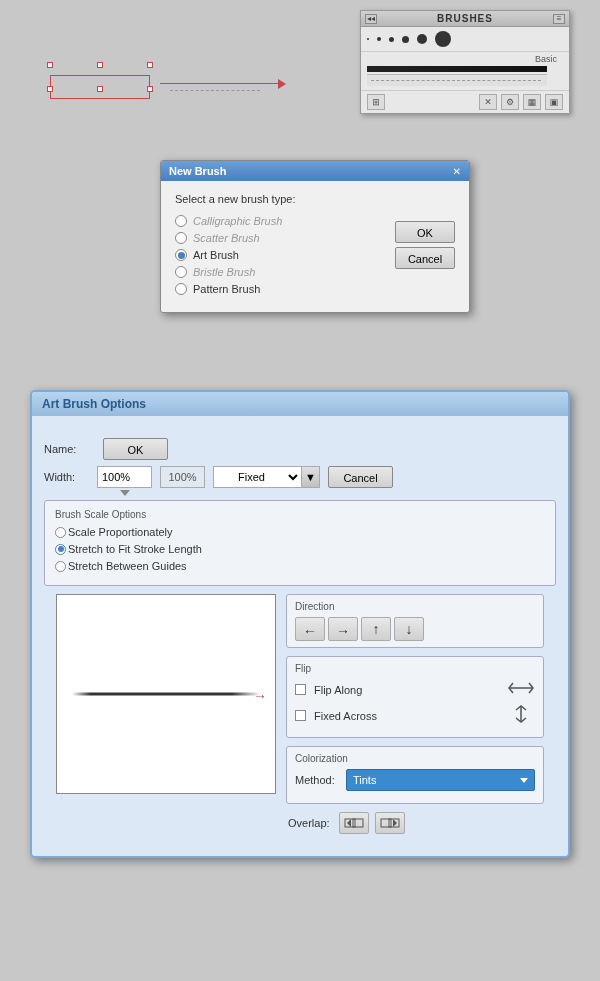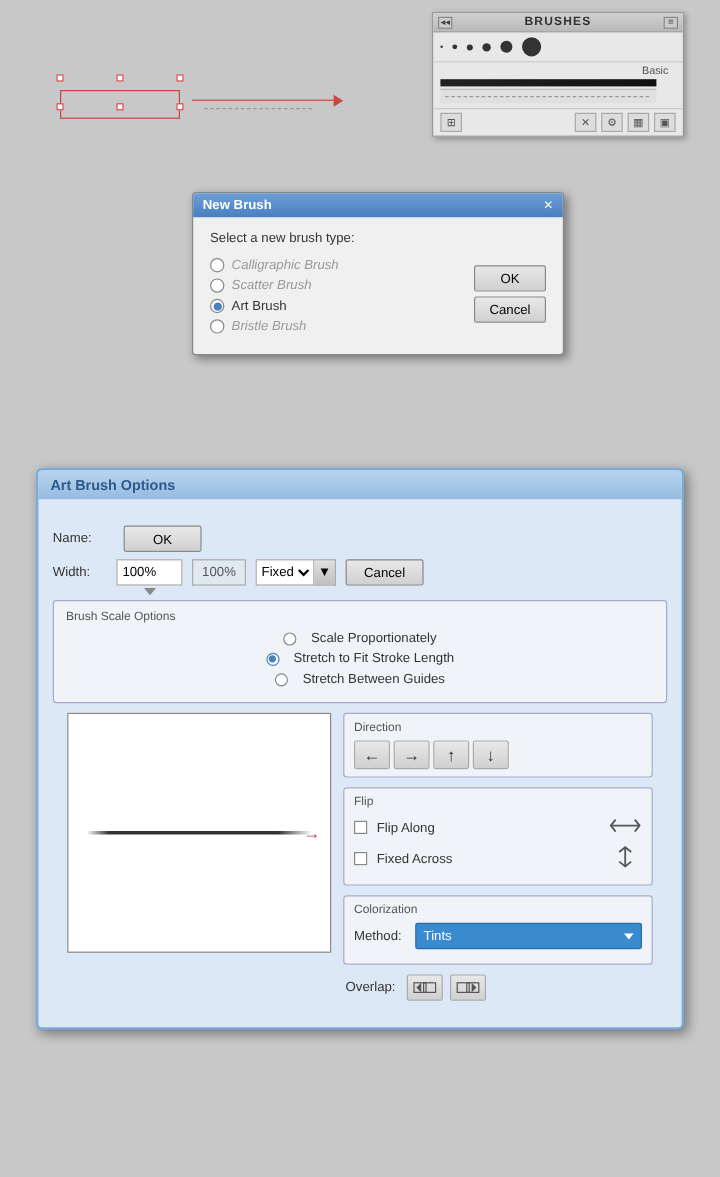--- a/index.html
+++ b/index.html
@@ -379,25 +379,24 @@
       background: #f0f4f8;
     }
     .group-title {
       font-size: 10px;
       color: #555;
       margin-bottom: 6px;
     }
     .radio-row {
       display: flex;
       align-items: center;
-      gap: 12px;
+      gap: 2px;
       margin-bottom: 5px;
       font-size: 11px;
       color: #333;
-      justify-content: center;
     }
     .radio-sm {
       width: 11px;
       height: 11px;
       border-radius: 50%;
       border: 1px solid #888;
       background: white;
       flex-shrink: 0;
     }
     .radio-sm.selected {
@@ -570,21 +569,21 @@
     .fixed-dropdown-wrapper {
       display: flex;
       align-items: center;
       height: 22px;
     }
     .fixed-select {
       height: 22px;
       border: 1px solid #aaa;
       background: white;
       font-size: 11px;
-      padding: 0 0;
+      padding: 0 20px;
     }
     .fixed-arrow-btn {
       height: 22px;
       width: 18px;
       background: linear-gradient(to bottom, #e0e0e0, #c0c0c0);
       border: 1px solid #aaa;
       border-left: none;
       display: flex;
       align-items: center;
       justify-content: center;
@@ -661,20 +660,24 @@
       <div class="radio-circle"></div>
       <span>Scatter Brush</span>
     </div>
     <div class="radio-option">
       <div class="radio-circle selected"></div>
       <span>Art Brush</span>
     </div>
     <div class="radio-option disabled">
       <div class="radio-circle"></div>
       <span>Bristle Brush</span>
+    </div>
+    <div class="radio-option">
+      <div class="radio-circle"></div>
+      <span>Pattern Brush</span>
     </div>
 
     <div class="dialog-buttons">
       <div class="dialog-ok-btn">OK</div>
       <div class="dialog-cancel-btn">Cancel</div>
     </div>
   </div>
 </div>
 
 <div class="art-brush-dialog">

